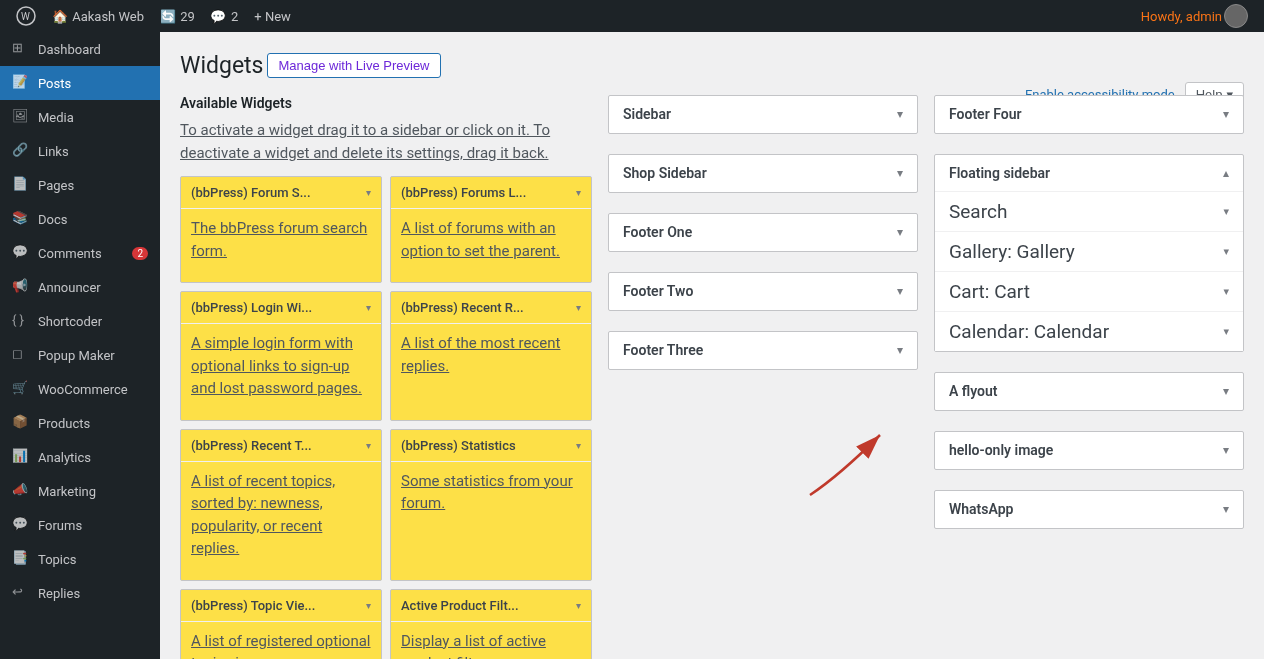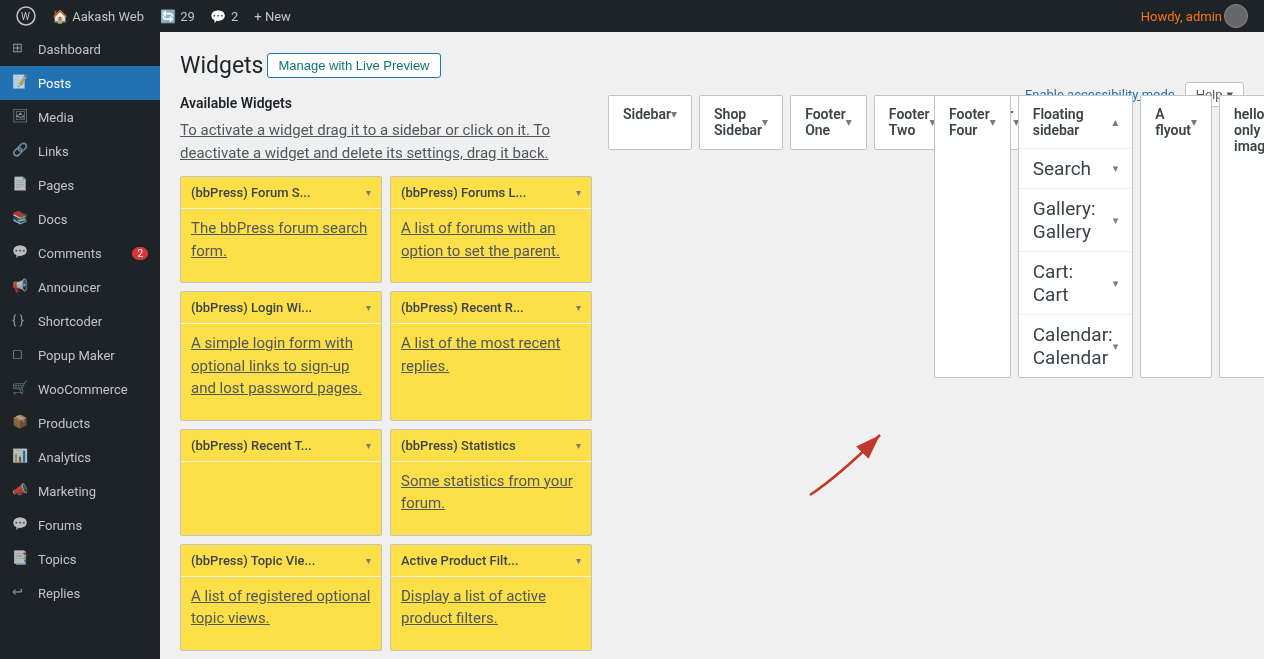--- a/index.html
+++ b/index.html
@@ -69,21 +69,21 @@
     .page-header {
       display: flex;
       align-items: center;
       gap: 4px;
       margin-bottom: 16px;
     }
     .page-title { font-size: 23px; font-weight: 400; color: #1d2327; }
     .btn-live-preview {
       background: #fff;
       border: 1px solid #2271b1;
-      color: #0f766e;
+      color: #6d28d9;
       padding: 4px 10px;
       border-radius: 3px;
       cursor: pointer;
       font-size: 13px;
     }
 
     
     .top-right-links {
       position: absolute;
       top: 50px;
@@ -134,21 +134,21 @@
       padding: 8px 10px;
       border-bottom: 1px solid #f0f0f1;
       cursor: pointer;
     }
     .widget-item-title { font-size: 13px; color: #3c434a; font-weight: 500; }
     .widget-item-body { padding: 8px 10px; }
     .widget-item-desc { font-size: 12px; color: #50575e; line-height: 1.4; }
     .chevron-down { font-size: 10px; color: #787c82; }
 
     
-    .sidebar-areas { display: flex; flex-direction: row; gap: 7px; }
+    .sidebar-areas { display: flex; flex-direction: column; gap: 20px; }
     .sidebar-area {
       background: #fff;
       border: 1px solid #c3c4c7;
       border-radius: 2px;
     }
     .sidebar-area-header {
       display: flex;
       align-items: center;
       justify-content: space-between;
       padding: 10px 14px;
@@ -354,20 +354,23 @@
     </div>
     <div class="widget-item-body">
               <p class="widget-item-desc">A list of the most recent replies.</p>
             </div>
   </div>
           <div class="widget-item">
     <div class="widget-item-header">
       <span class="widget-item-title">(bbPress) Recent T...</span>
       <span class="chevron-down">▾</span>
     </div>
+    <div class="widget-item-body">
+              <p class="widget-item-desc">A list of recent topics, sorted by: newness, popularity, or recent replies.</p>
+            </div>
   </div>
           <div class="widget-item">
     <div class="widget-item-header">
       <span class="widget-item-title">(bbPress) Statistics</span>
       <span class="chevron-down">▾</span>
     </div>
     <div class="widget-item-body">
               <p class="widget-item-desc">Some statistics from your forum.</p>
             </div>
   </div>

